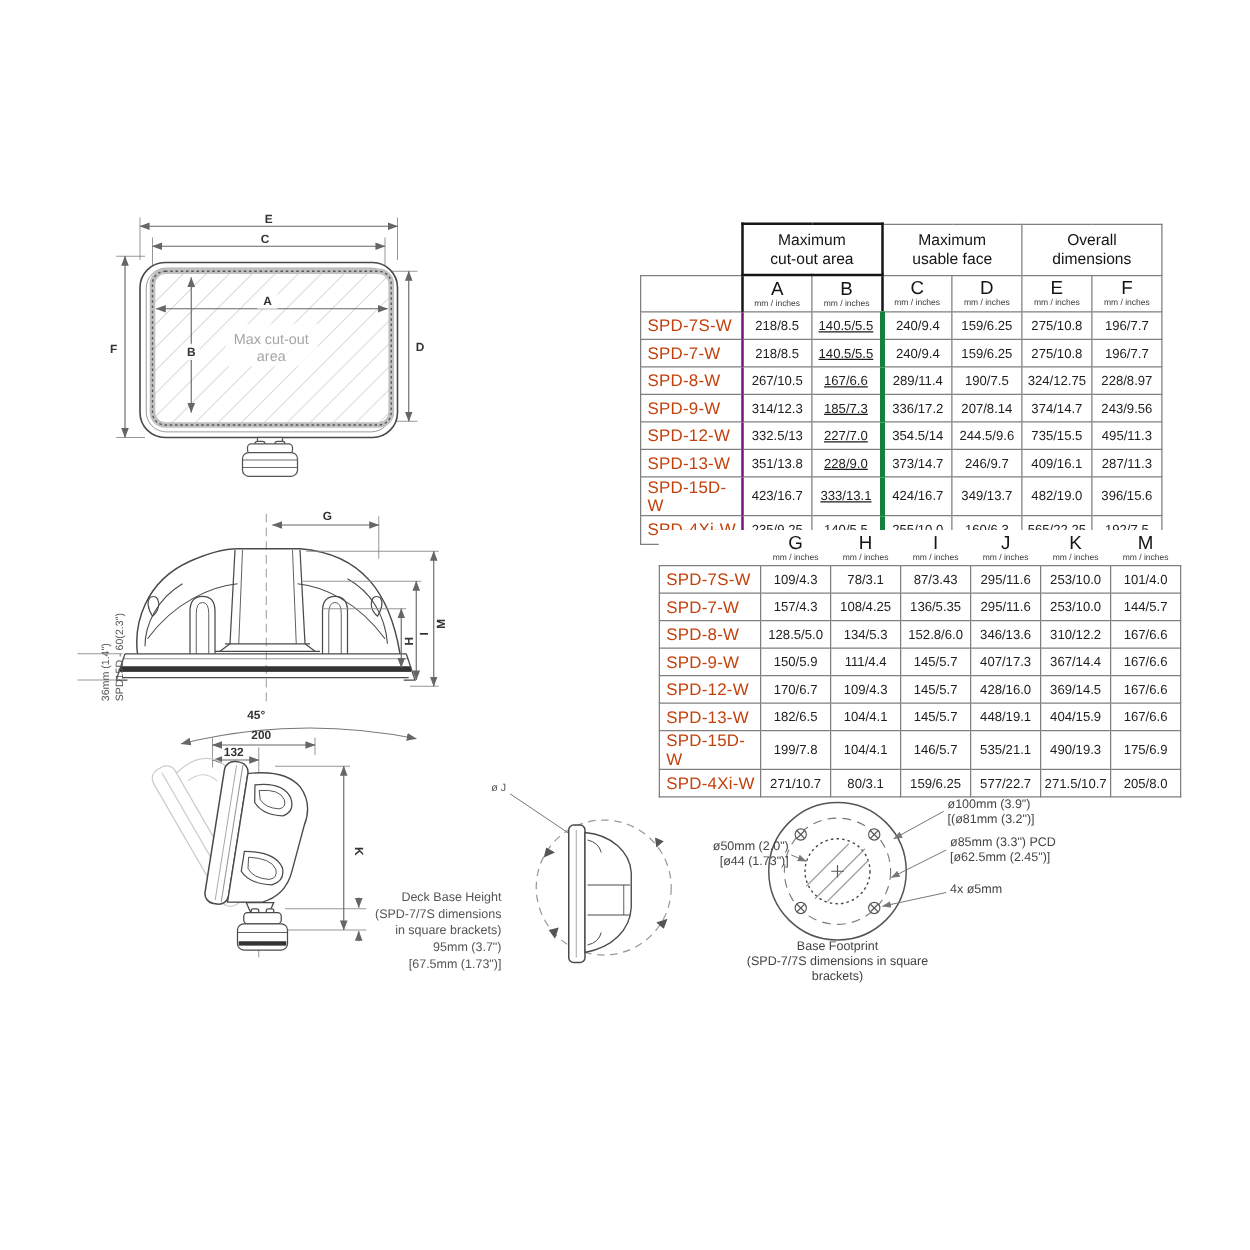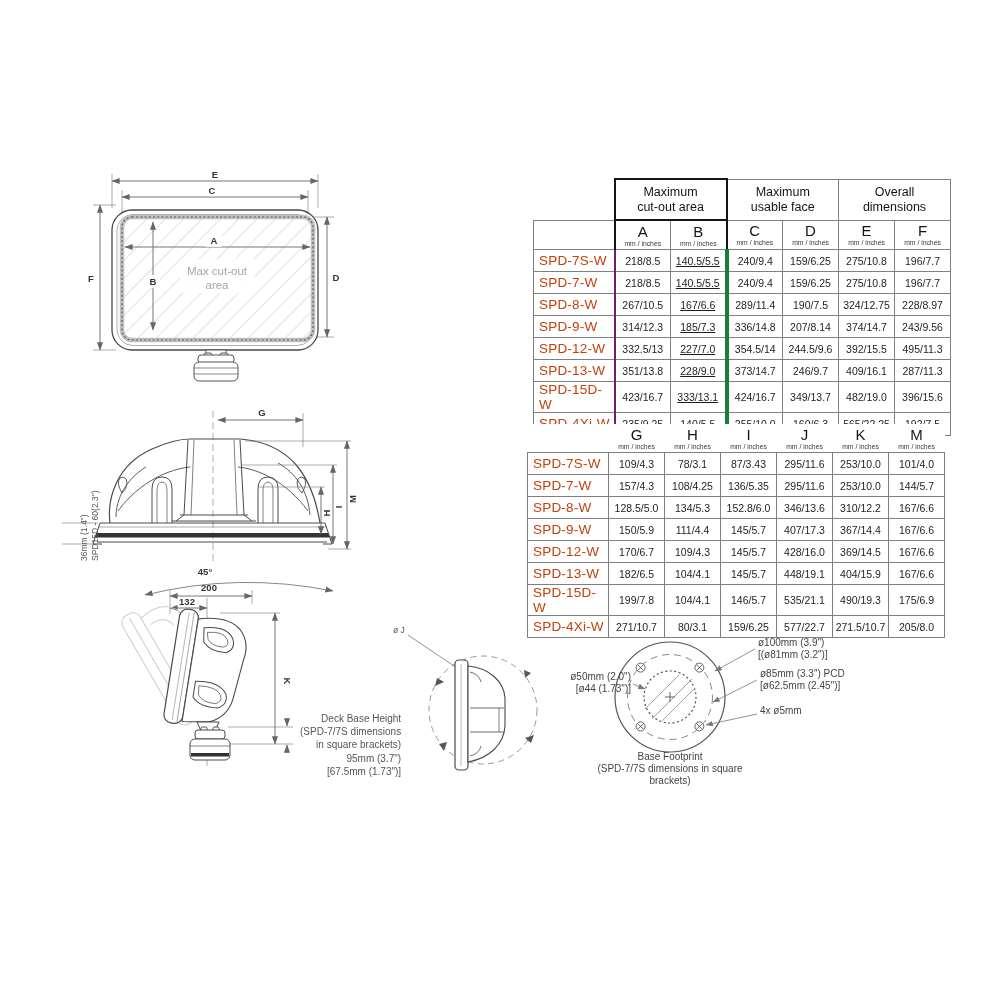--- a/index.html
+++ b/index.html
@@ -298,21 +298,21 @@
   <text class="lbl10" x="215" y="55">ø85mm (3.3") PCD</text>
   <text class="lbl10" x="215" y="67">[ø62.5mm (2.45")]</text>
   <text class="lbl10" x="215" y="92">4x ø5mm</text>
   <text class="lbl10" x="86" y="58" text-anchor="end">ø50mm (2.0")</text>
   <text class="lbl10" x="86" y="70" text-anchor="end">[ø44 (1.73")]</text>
   <text class="lbl10" x="125" y="138" text-anchor="middle">Base Footprint</text>
   <text class="lbl10" x="125" y="150" text-anchor="middle">(SPD-7/7S dimensions in square</text>
   <text class="lbl10" x="125" y="162" text-anchor="middle">brackets)</text>
 </svg>
 
-<div class="abs" style="left:533px;top:178px">
+<div class="abs" style="left:512px;top:178px">
   <table class="dimtable t1">
     <colgroup>
         <col class="c-label">
         <col class="c-val">
         <col class="c-val">
         <col class="c-val">
         <col class="c-val">
         <col class="c-val">
         <col class="c-val">
       </colgroup>
@@ -385,32 +385,32 @@
           <td class="value-cell col-b">167/6.6</td>
           <td class="value-cell">289/11.4</td>
           <td class="value-cell">190/7.5</td>
           <td class="value-cell">324/12.75</td>
           <td class="value-cell">228/8.97</td>
         </tr>
         <tr>
           <td class="model-cell">SPD-9-W</td>
           <td class="value-cell col-a">314/12.3</td>
           <td class="value-cell col-b">185/7.3</td>
-          <td class="value-cell">336/14.8</td>
+          <td class="value-cell">336/17.2</td>
           <td class="value-cell">207/8.14</td>
           <td class="value-cell">374/14.7</td>
           <td class="value-cell">243/9.56</td>
         </tr>
         <tr>
           <td class="model-cell">SPD-12-W</td>
           <td class="value-cell col-a">332.5/13</td>
           <td class="value-cell col-b">227/7.0</td>
           <td class="value-cell">354.5/14</td>
           <td class="value-cell">244.5/9.6</td>
-          <td class="value-cell">392/15.5</td>
+          <td class="value-cell">735/15.5</td>
           <td class="value-cell">495/11.3</td>
         </tr>
         <tr>
           <td class="model-cell">SPD-13-W</td>
           <td class="value-cell col-a">351/13.8</td>
           <td class="value-cell col-b">228/9.0</td>
           <td class="value-cell">373/14.7</td>
           <td class="value-cell">246/9.7</td>
           <td class="value-cell">409/16.1</td>
           <td class="value-cell">287/11.3</td>

